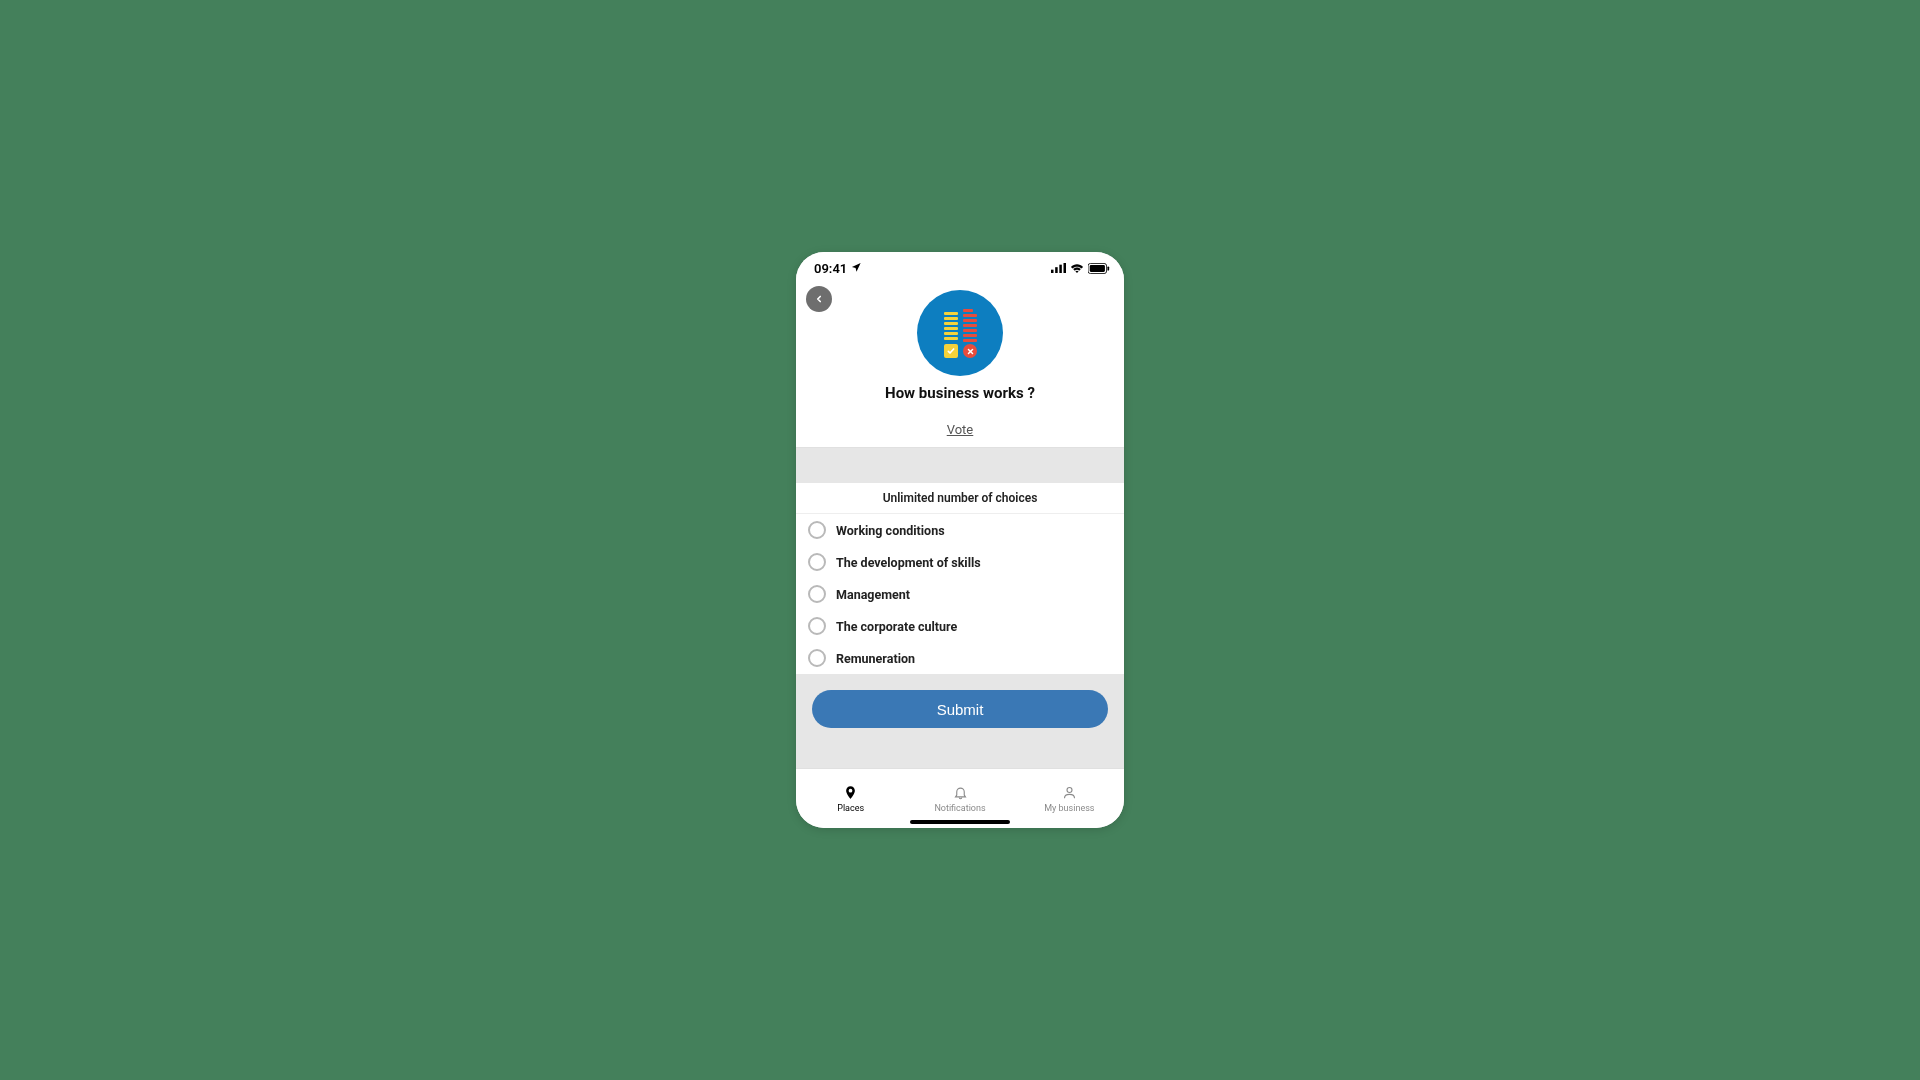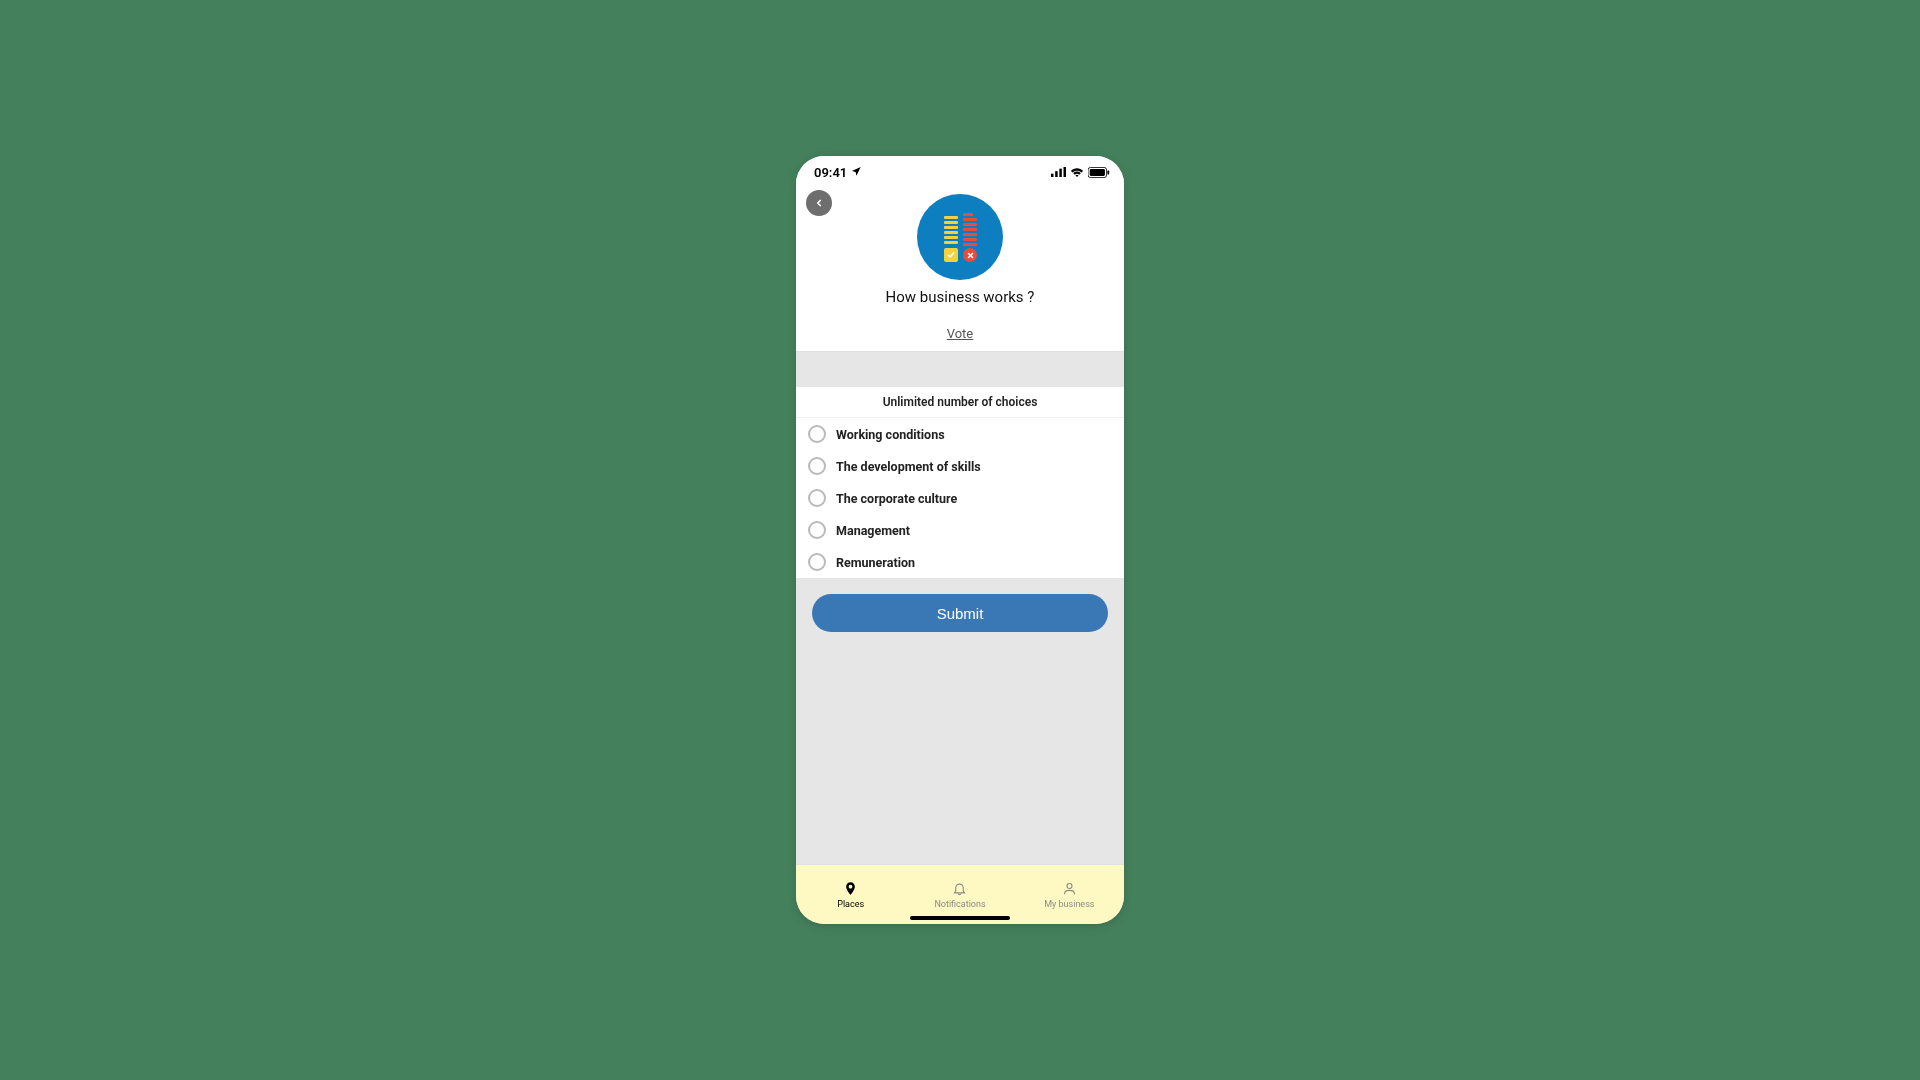--- a/index.html
+++ b/index.html
@@ -11,21 +11,21 @@
     height: 1080px;
     position: relative;
     overflow: hidden;
   }
   .phone {
     position: absolute;
     left: 50%;
     top: 50%;
     transform: translate(-50%, -50%);
     width: 328px;
-    height: 768px;
+    height: 576px;
     background: #e6e6e6;
     border-radius: 28px;
     overflow: hidden;
     box-shadow: 0 2px 10px rgba(0,0,0,.15);
     display: flex;
     flex-direction: column;
   }
 
   
   .status-bar {
@@ -86,21 +86,21 @@
   .poll-line.y { background: #f5d23b; }
   .poll-line.r { background: #e74c3c; }
   .poll-box-y {
     width: 14px; height: 14px; background: #f5d23b; border-radius: 2px; margin-top: 2px;
     display:flex;align-items:center;justify-content:center;
   }
   .poll-box-r {
     width: 14px; height: 14px; background: #e74c3c; border-radius: 50%; margin-top: 2px;
     display:flex;align-items:center;justify-content:center; position:absolute; bottom:18px; right:26px;
   }
-  .header-title { font-size: 15px; font-weight: 400; color: #111; }
+  .header-title { font-size: 15px; font-weight: 700; color: #111; }
   .header-sub   { font-size: 13px; color: #555; margin-top: 20px; text-decoration: underline; }
 
   
   .strip {
     background: #ffffff;
     border-top: 3px solid #e6e6e6;
     text-align: center;
     font-size: 12px;
     font-weight: 600;
     color: #222;
@@ -146,23 +146,24 @@
     color: #ffffff;
     font-size: 15px;
     cursor: pointer;
   }
 
   .flex-spacer { flex: 1 1 auto; background: #e6e6e6; }
 
   
   .tabbar {
     height: 60px;
-    background: #fef9c3;
+    background: #ffffff;
     border-top: 1px solid #e0e0e0;
     display: flex;
+    justify-content: flex-end;
   }
   .tab {
     flex: 1;
     display: flex;
     flex-direction: column;
     align-items: center;
     justify-content: center;
     gap: 2px;
     font-size: 9px;
     color: #8a8a8a;
@@ -273,25 +274,25 @@
     <div class="option-row">
       <span class="option-radio"></span>
       <span>Working conditions</span>
     </div>
     <div class="option-row">
       <span class="option-radio"></span>
       <span>The development of skills</span>
     </div>
     <div class="option-row">
       <span class="option-radio"></span>
+      <span>Management</span>
+    </div>
+    <div class="option-row">
+      <span class="option-radio"></span>
       <span>The corporate culture</span>
-    </div>
-    <div class="option-row">
-      <span class="option-radio"></span>
-      <span>Management</span>
     </div>
     <div class="option-row">
       <span class="option-radio"></span>
       <span>Remuneration</span>
     </div>
   </div>
 
   <div class="submit-wrap">
     <button class="submit-btn">Submit</button>
   </div>

